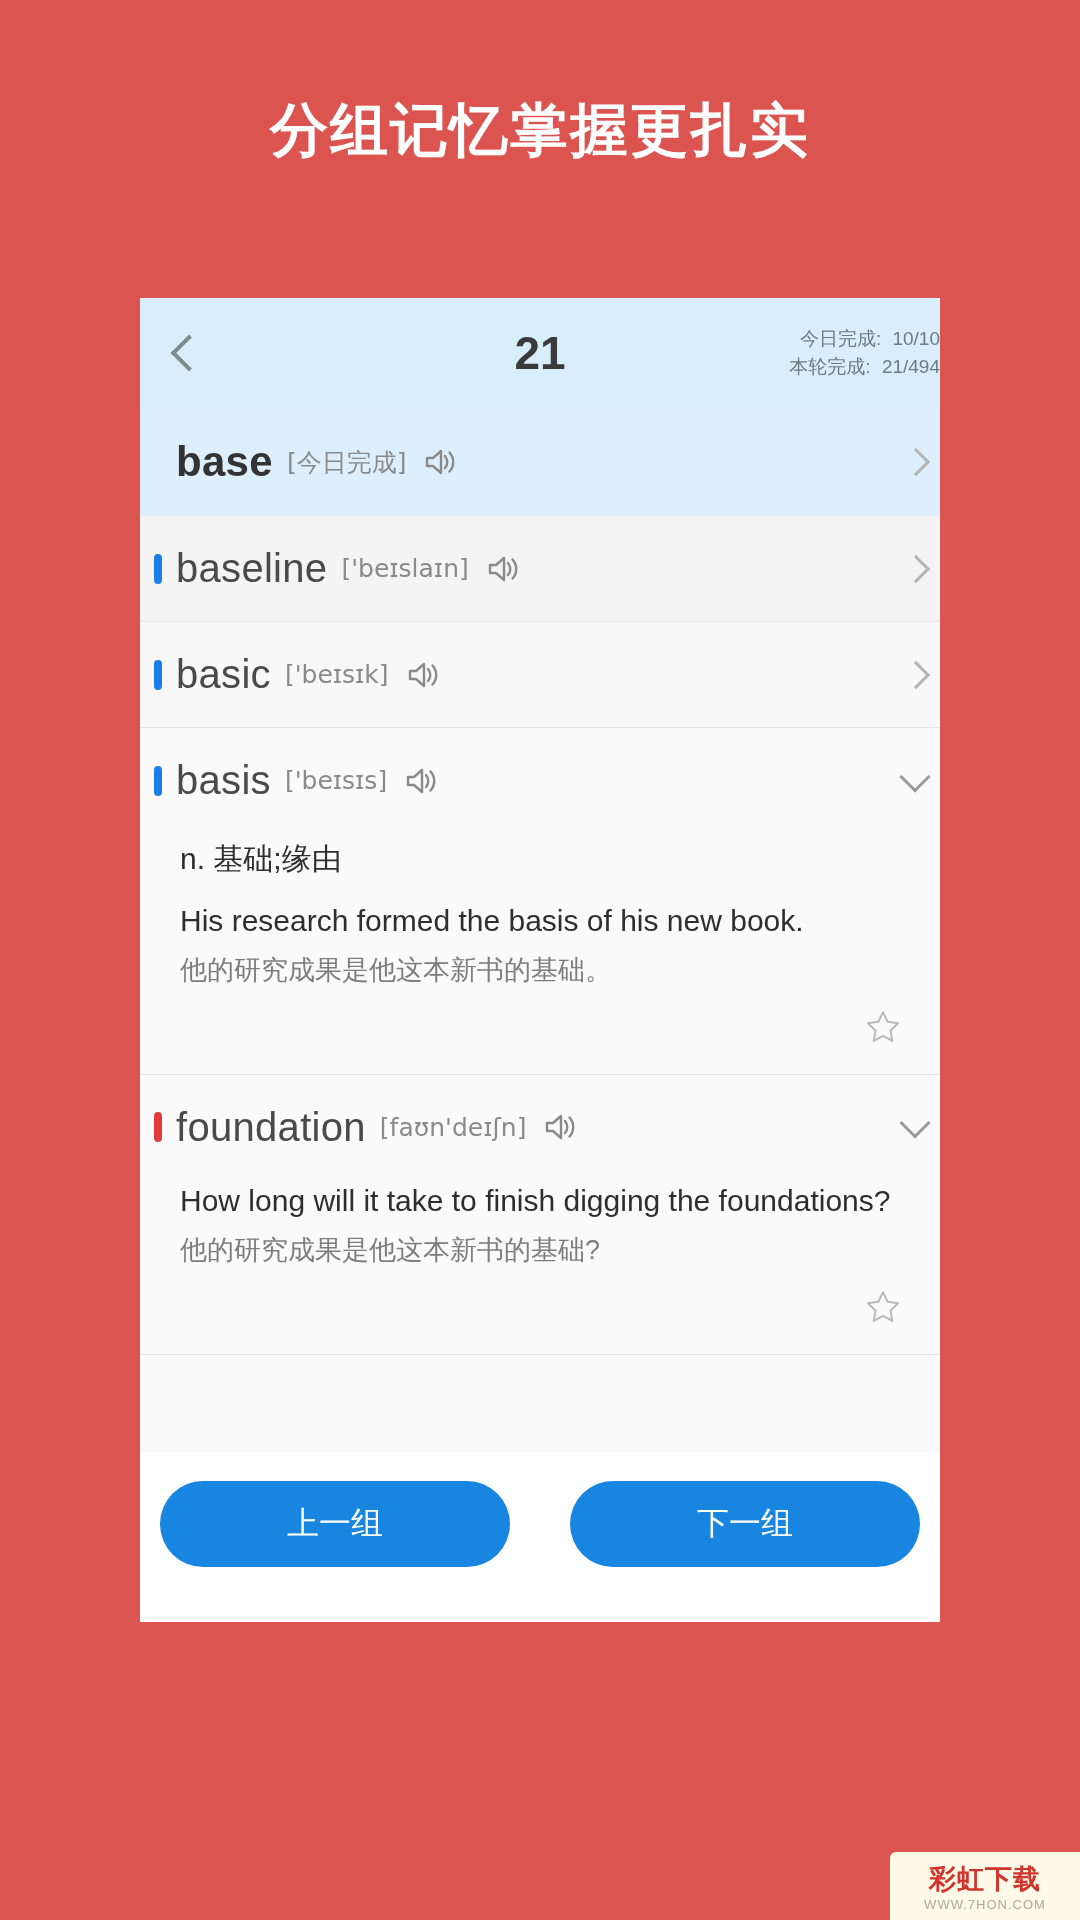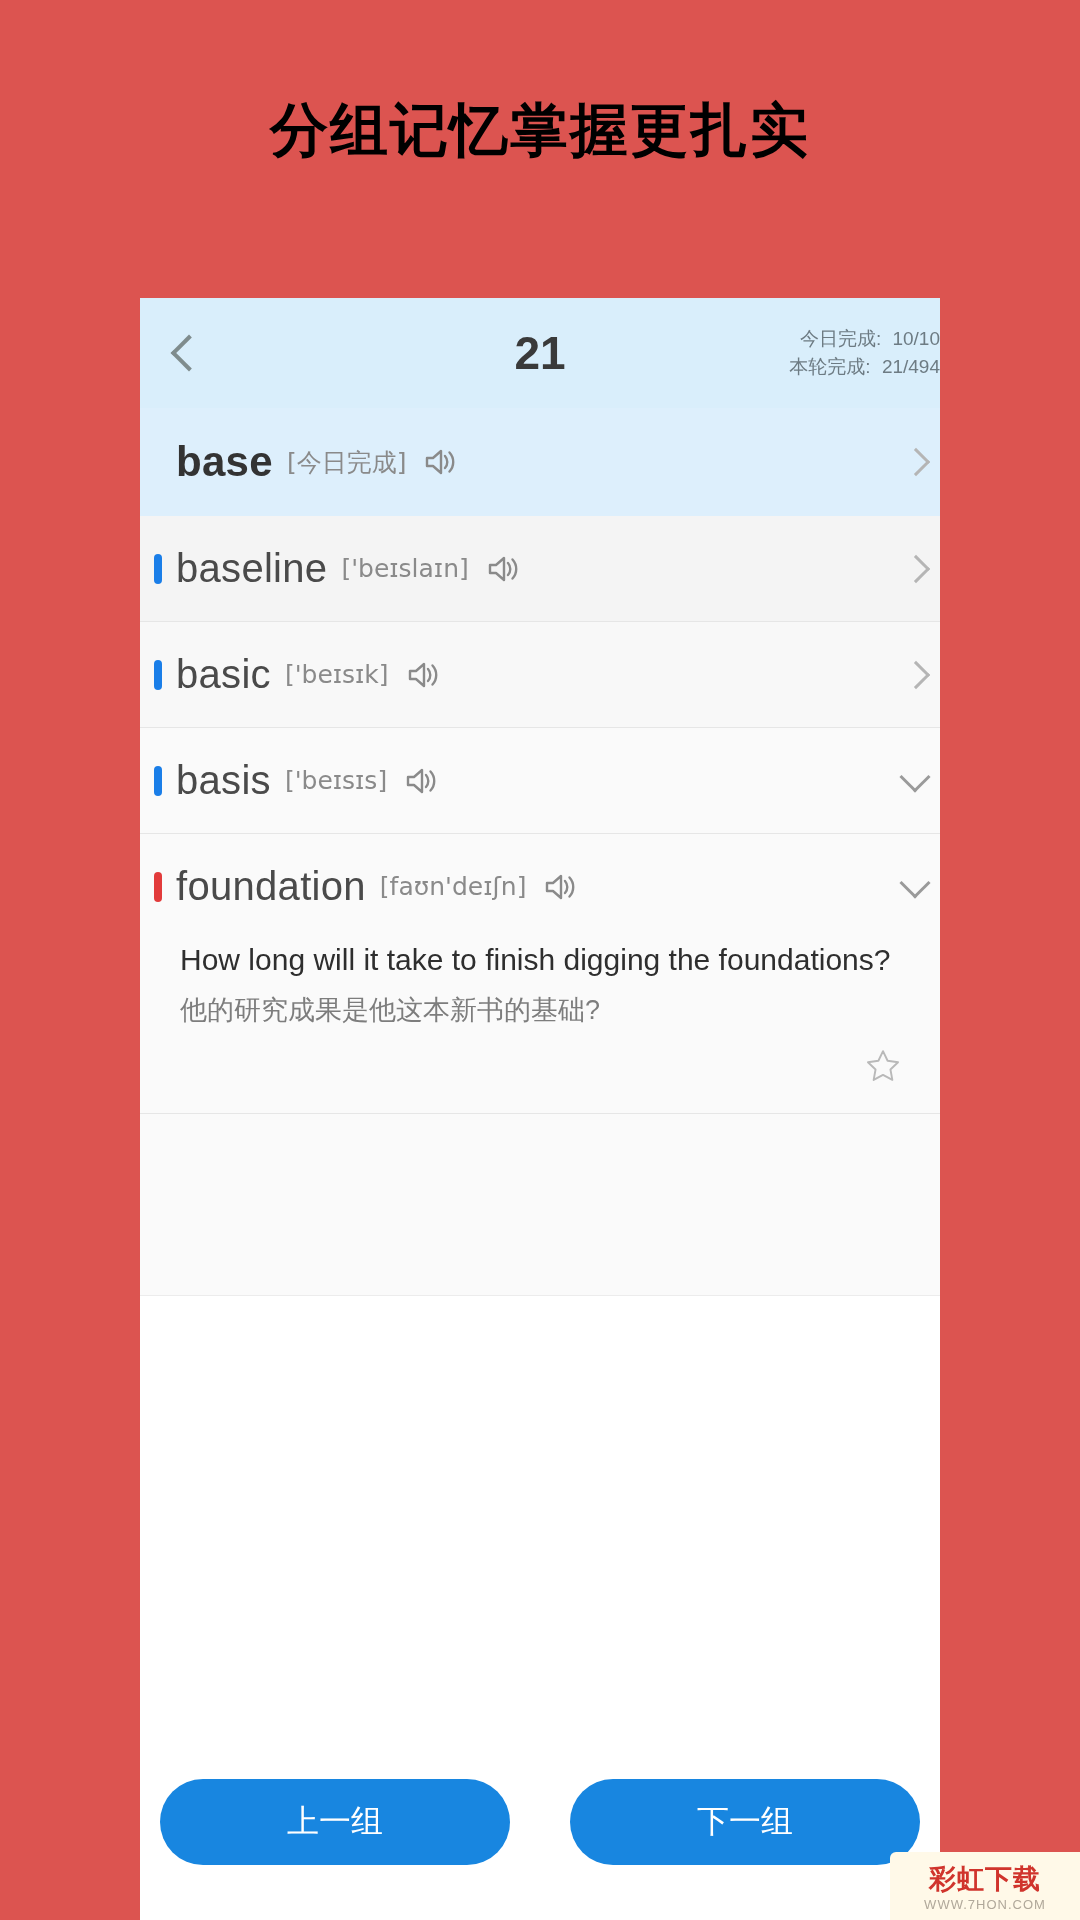--- a/index.html
+++ b/index.html
@@ -8,32 +8,32 @@
     font-family: "Liberation Sans", sans-serif;
   }
   body {
     background: #d9534f;
     background: #dc5450;
     position: relative;
     overflow: hidden;
   }
   .page-title {
     text-align: center;
-    color: #000000;
+    color: #ffffff;
     font-size: 58px;
     font-weight: bold;
     letter-spacing: 2px;
     padding-top: 92px;
   }
   .phone {
     position: absolute;
     left: 140px;
     top: 298px;
     width: 800px;
-    height: 1622px;
+    height: 1324px;
     background: #ffffff;
     overflow: hidden;
   }
   
   .app-header {
     position: relative;
     height: 110px;
     background: #d9eefb;
     display: flex;
     align-items: center;
@@ -307,20 +307,32 @@
           <svg width="34" height="30" viewBox="0 0 34 30">
             <path d="M3 11 h6 l8 -7 v22 l-8 -7 h-6 z" fill="none" stroke="#8a8a8a" stroke-width="2.4" stroke-linejoin="round"></path>
             <path d="M21 9 a9 9 0 0 1 0 12" fill="none" stroke="#8a8a8a" stroke-width="2.4" stroke-linecap="round"></path>
             <path d="M25.5 5.5 a14 14 0 0 1 0 19" fill="none" stroke="#8a8a8a" stroke-width="2.4" stroke-linecap="round"></path>
           </svg>
         </span>
         <span class="chev-down">
             <i></i>
           </span>
       </div>
+      <div class="detail">
+        <div class="def">n. 基础;缘由</div>
+        <div class="example">His research formed the basis of his new book.</div>
+        <div class="example-cn">他的研究成果是他这本新书的基础。</div>
+        <div class="star-row">
+          <span>
+            <svg width="38" height="38" viewBox="0 0 24 24">
+              <path d="M12 2.6 l2.9 6.1 6.6 .9 -4.8 4.6 1.2 6.6 -5.9 -3.2 -5.9 3.2 1.2 -6.6 -4.8 -4.6 6.6 -.9 z" fill="none" stroke="#b9b9b9" stroke-width="1.2" stroke-linejoin="round"></path>
+            </svg>
+          </span>
+        </div>
+      </div>
     </div>
 
     <div class="word-item shade3 light">
       <div class="word-row">
         <span class="marker red"></span>
         <span class="word-text">foundation</span>
         <span class="phonetic">[faʊn'deɪʃn]</span>
         <span class="speaker">
           <svg width="34" height="30" viewBox="0 0 34 30">
             <path d="M3 11 h6 l8 -7 v22 l-8 -7 h-6 z" fill="none" stroke="#8a8a8a" stroke-width="2.4" stroke-linejoin="round"></path>

